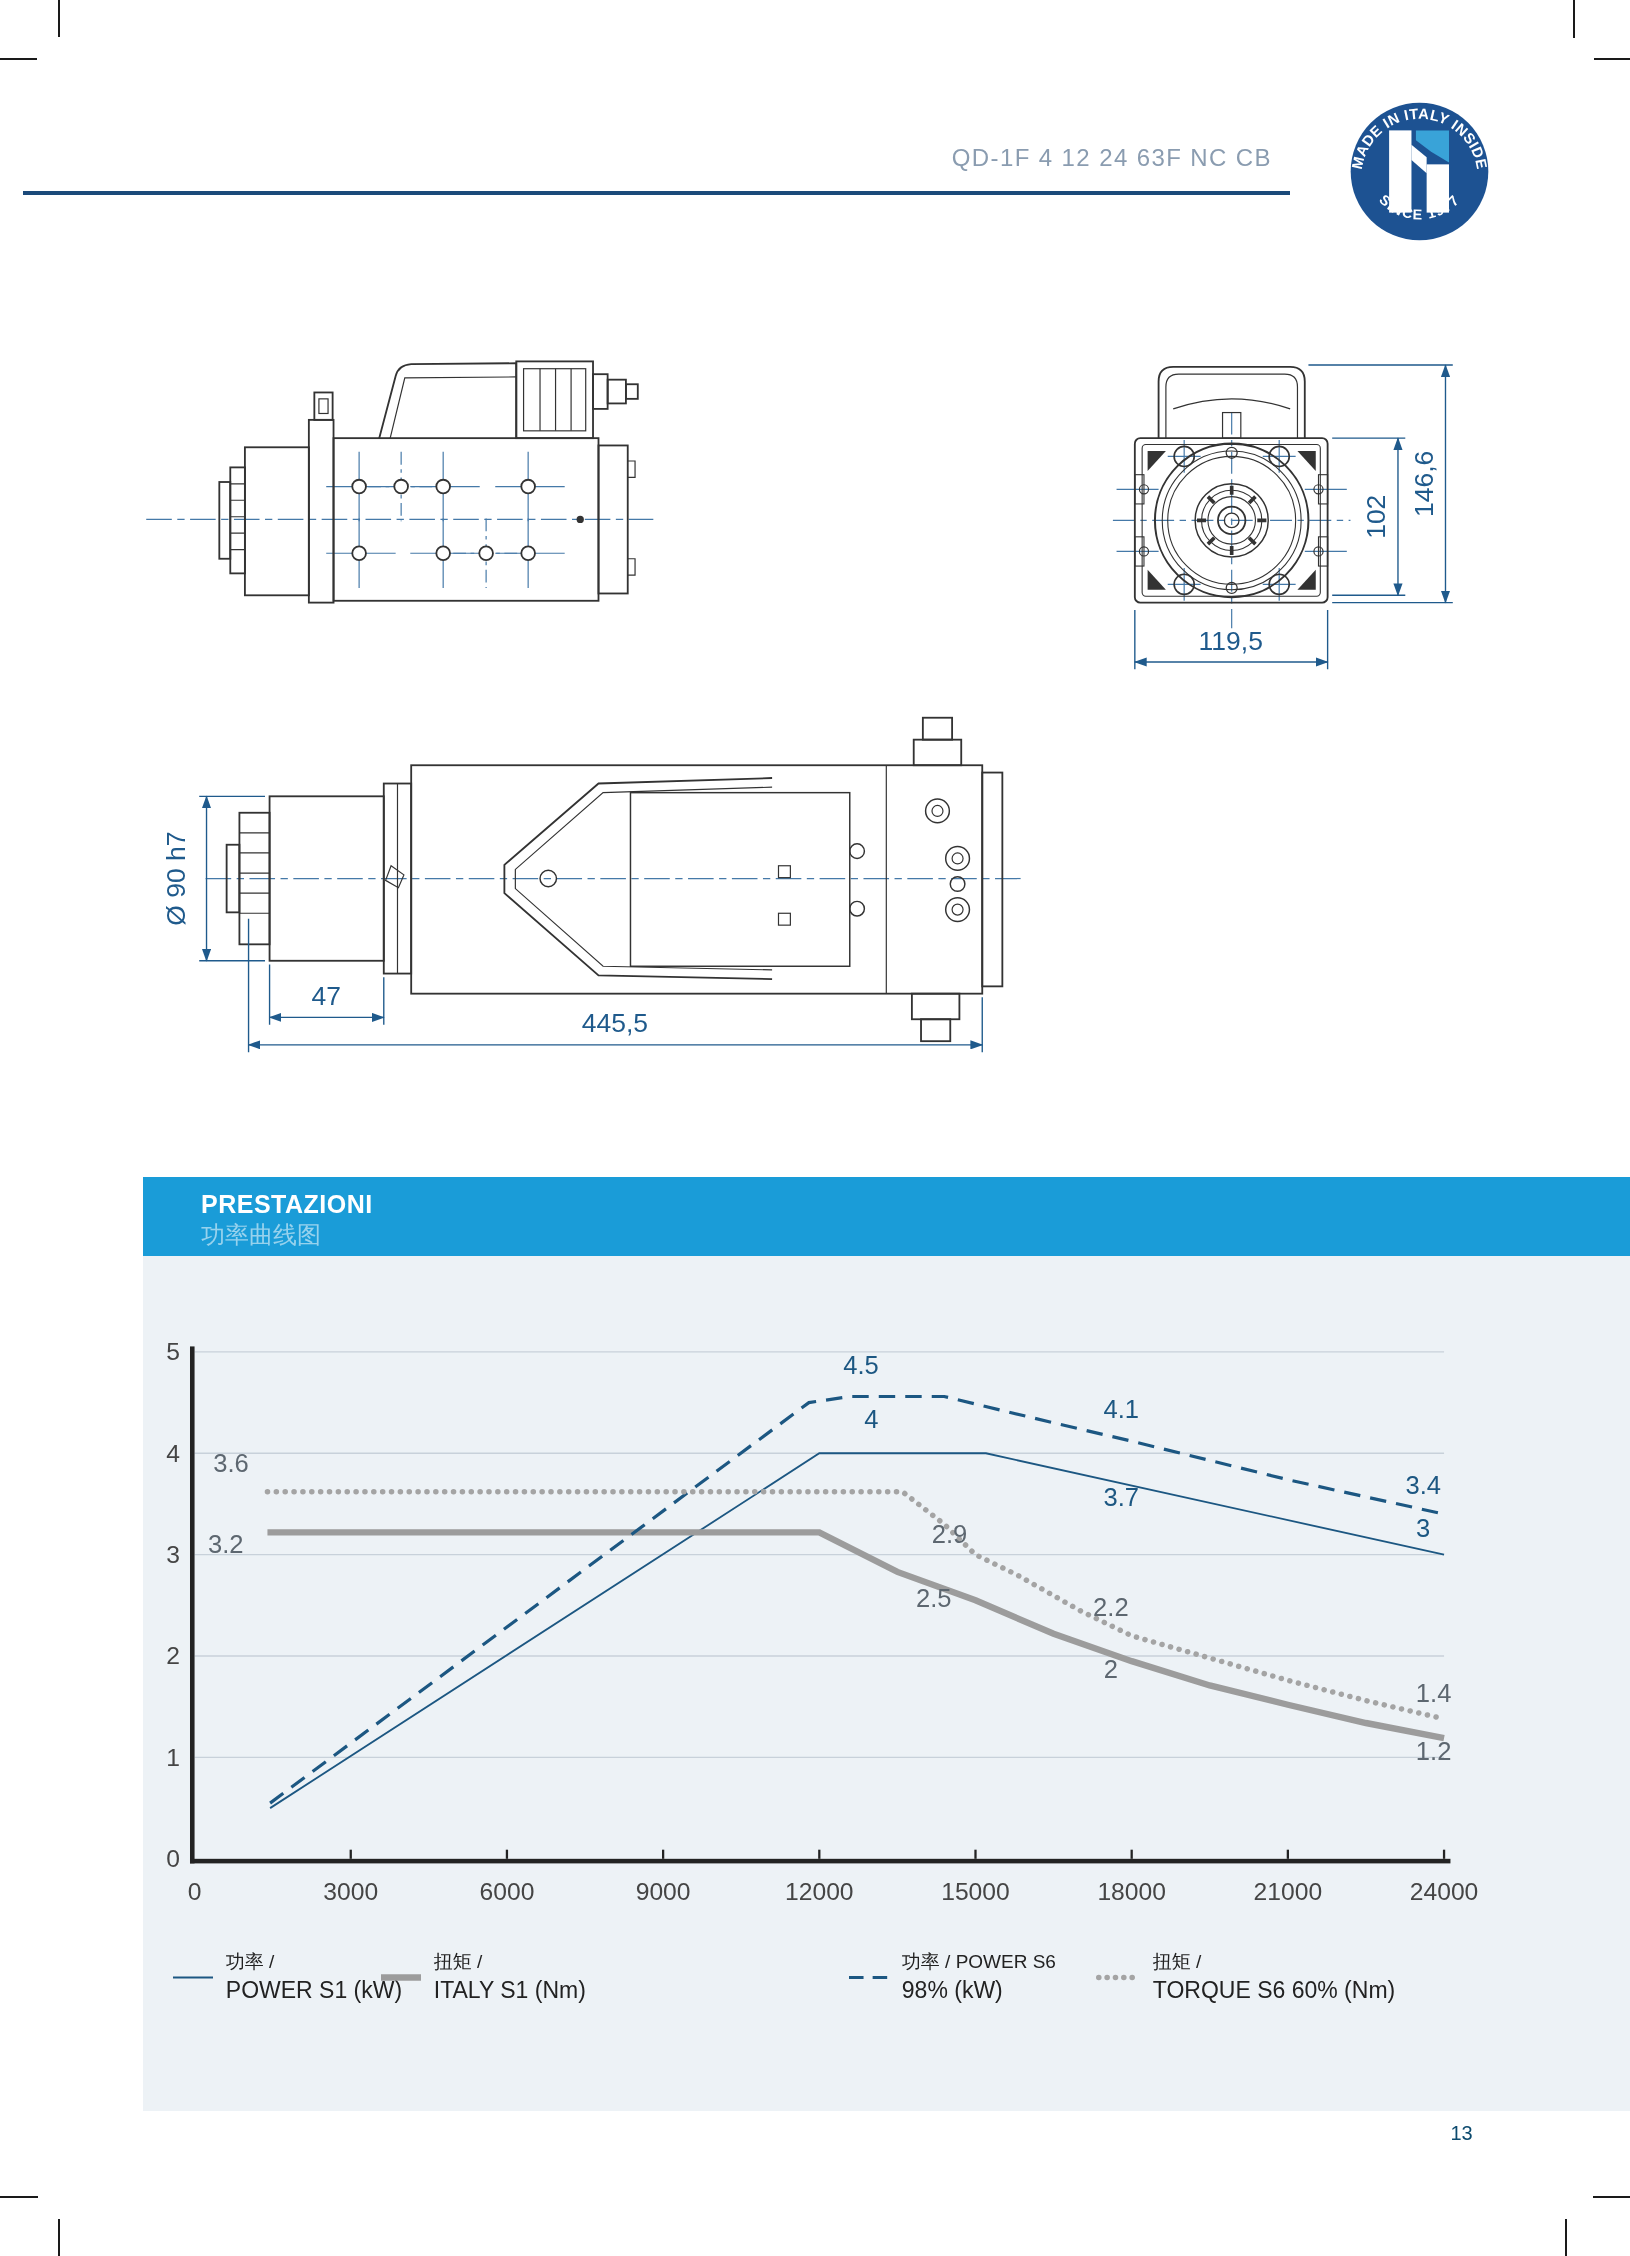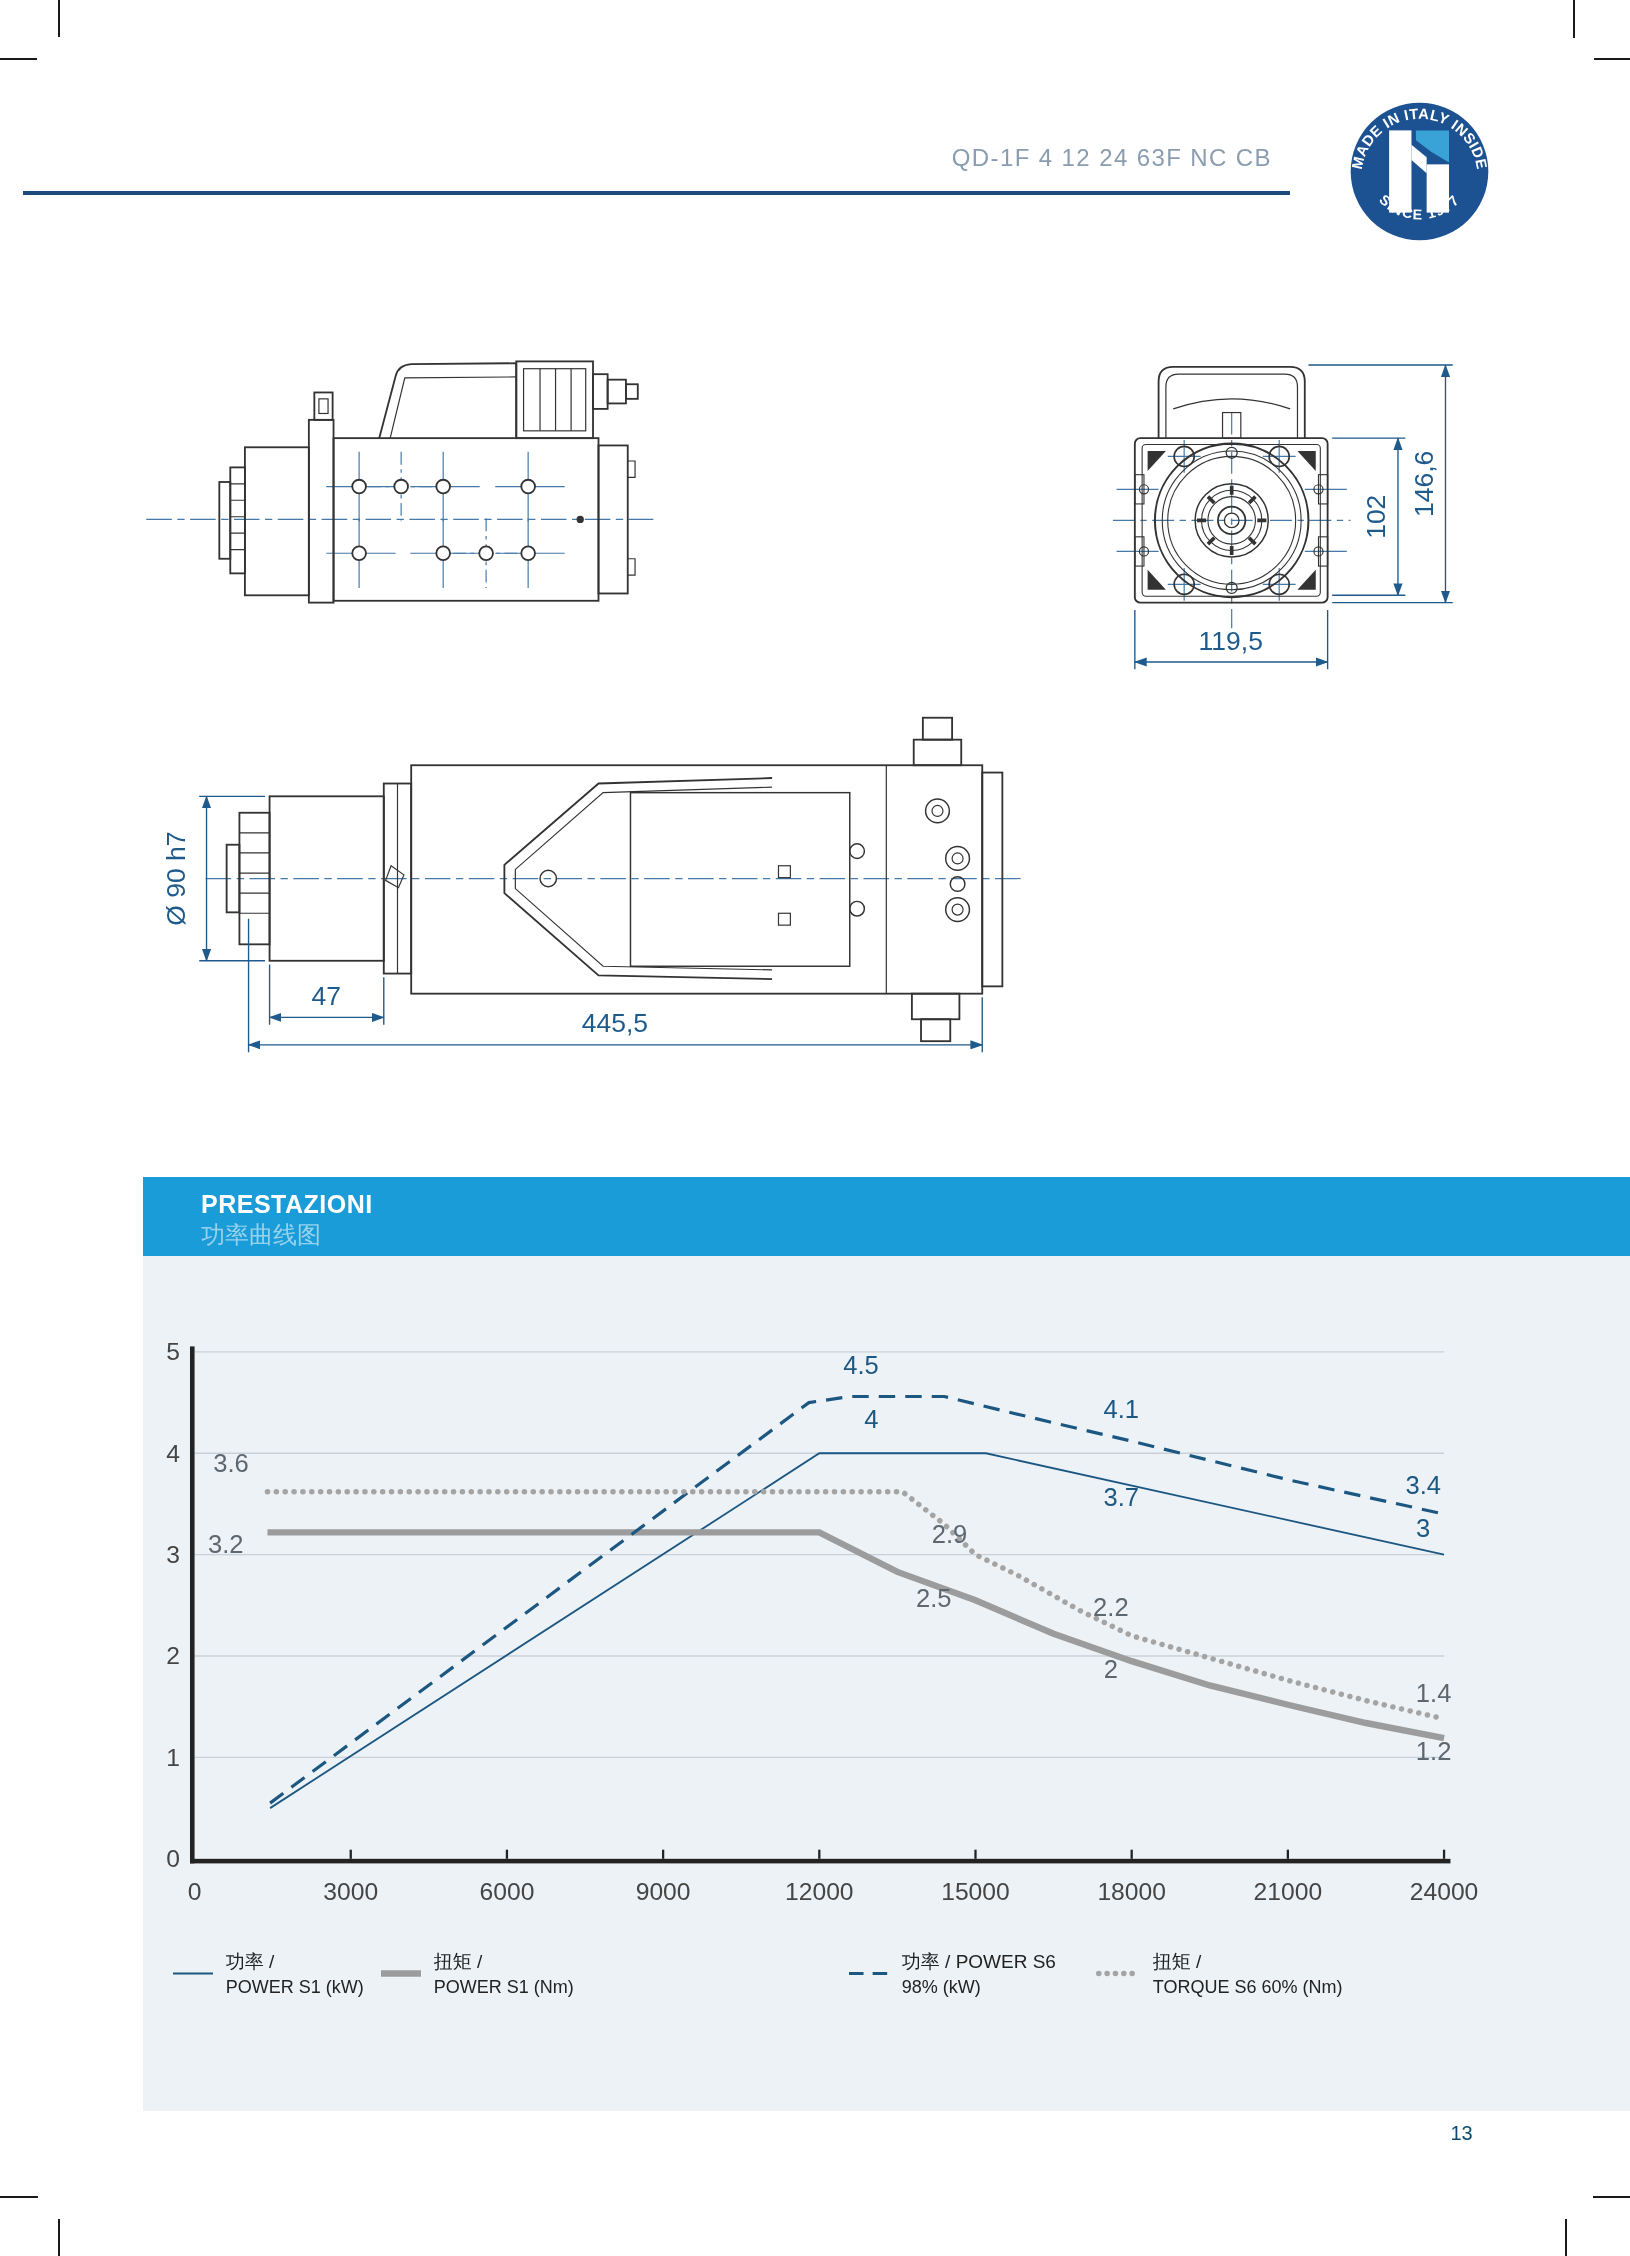--- a/index.html
+++ b/index.html
@@ -17,21 +17,21 @@
   .panel-title{position:absolute;top:12.8px;left:58px;font-size:25px;font-weight:700;
                letter-spacing:0.5px;color:#fff;}
   .panel-subtitle{position:absolute;top:42px;left:58px;font-size:24px;color:rgba(255,255,255,.55);}
   #chart-svg{position:absolute;top:79px;left:0;}
   .tick{font-family:"Liberation Sans",sans-serif;font-size:27px;fill:#454545;}
   .clabel{font-family:"Liberation Sans",sans-serif;font-size:28px;font-weight:500;}
   
   .legend{position:absolute;top:772px;left:0;width:100%;height:101px;}
   .legend-item{position:absolute;display:flex;align-items:center;gap:12.8px;}
   .legend-text{font-size:19px;color:#222;line-height:1.35;}
-  .legend-text .l2{font-size:18px;}
+  .legend-text .l2{font-size:23px;}
   .pagenum{position:absolute;left:1425px;top:2122px;width:73px;text-align:center;
            font-size:20px;color:#0c4a6e;font-weight:500;}
   svg text{font-family:"Liberation Sans",sans-serif;}
   .dimtxt{font-size:29px;fill:#1f5a8c;}
 </style>
 </head>
 <body>
 
 <div class="page">
 
@@ -306,21 +306,21 @@
           <div class="l1">功率 /</div>
           <div class="l2">POWER S1 (kW)</div>
         </div>
       </div>
       <div class="legend-item" style="left:238px;">
         <svg width="40" height="11" viewBox="0 0 44 12">
             <line x1="0" y1="6" x2="44" y2="6" stroke="#9c9c9c" stroke-width="7"></line>
           </svg>
         <div class="legend-text">
           <div class="l1">扭矩 /</div>
-          <div class="l2">POWER S1 (Nm)</div>
+          <div class="l2">ITALY S1 (Nm)</div>
         </div>
       </div>
       <div class="legend-item" style="left:706px;">
         <svg width="40" height="11" viewBox="0 0 44 12">
             <line x1="0" y1="6" x2="44" y2="6" stroke="#1c5782" stroke-width="3.5" stroke-dasharray="16 10"></line>
           </svg>
         <div class="legend-text">
           <div class="l1">功率 / POWER S6</div>
           <div class="l2">98% (kW)</div>
         </div>

